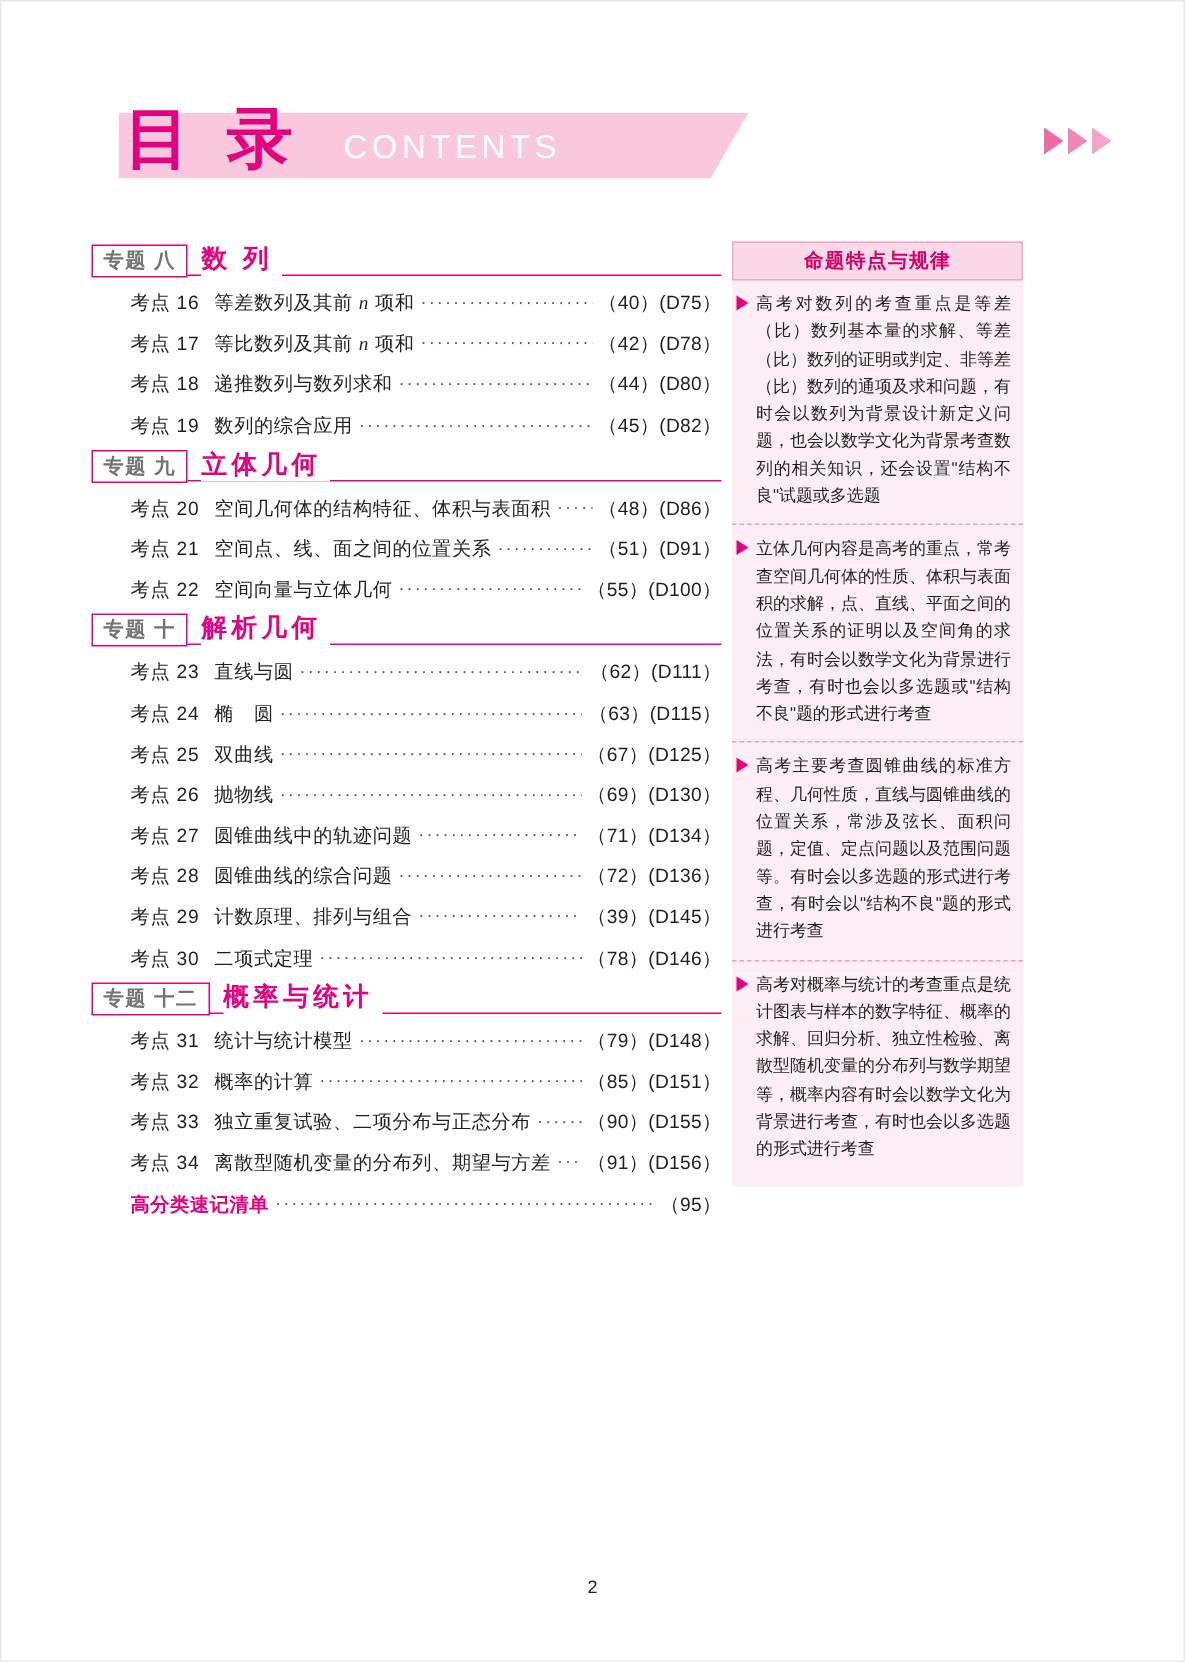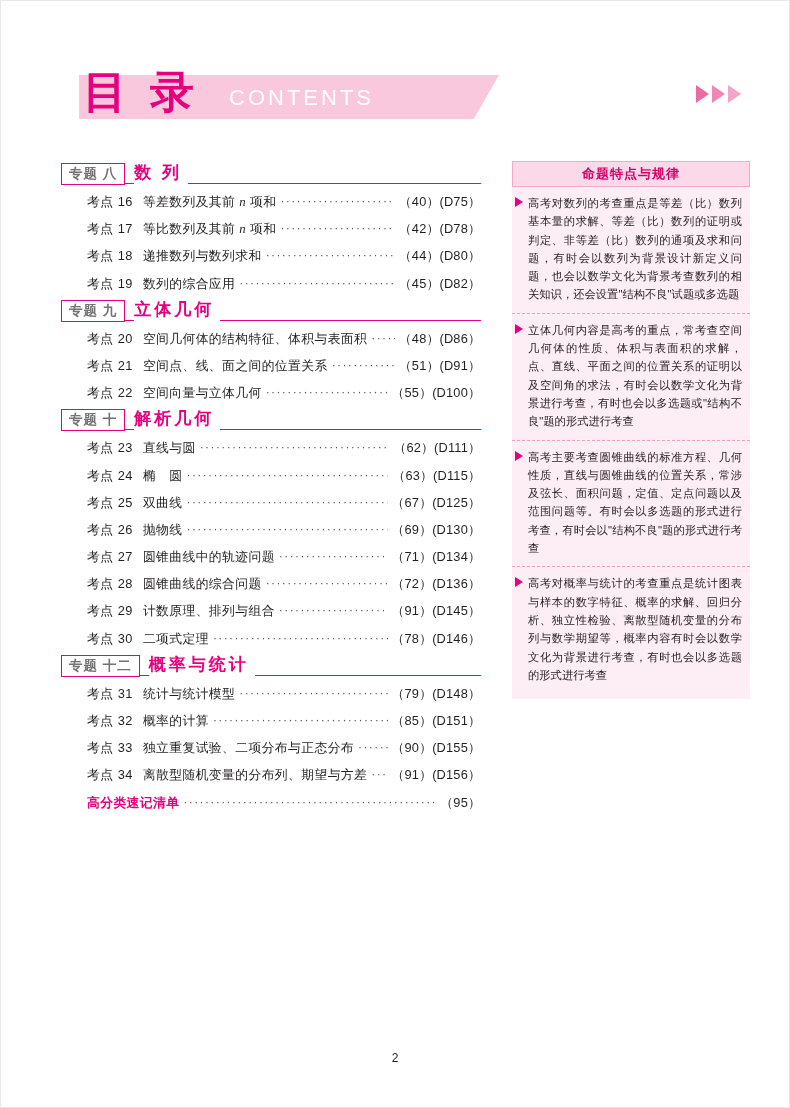--- a/index.html
+++ b/index.html
@@ -28,21 +28,21 @@
     width:420px;height:44px;
     background:#f9c8dd;
     clip-path:polygon(0 0,100% 0,94% 100%,0 100%);
   }
   .header-title{
     position:absolute;left:22px;top:6px;
     font-size:44px;
     font-weight:bold;
     letter-spacing:6px;
     color:#e5007f;
-    font-family:Liberation Serif, serif;
+    font-family:Liberation Sans, sans-serif;
     line-height:1.1;
   }
   .header-sub{
     position:absolute;left:168px;top:22px;
     font-size:22px;
     letter-spacing:3px;
     color:#ffffff;
     font-family:"Liberation Sans",sans-serif;
   }
   .header-arrows{
@@ -60,24 +60,23 @@
 
   
   .toc{
     position:absolute;
     left:60px;top:160px;
     width:420px;
   }
   .side{
     position:absolute;
     left:487px;top:160px;
-    width:238px;
+    width:194px;
     background:#fdeef5;
     padding-bottom:6px;
-    margin-left:24px;
   }
   .side-head{
     background:#fbd9e8;
     border:1px solid #f4a7c8;
     box-sizing:border-box;
     height:26px;
     line-height:24px;
     text-align:center;
     font-size:13px;
     font-weight:bold;
@@ -279,21 +278,21 @@
       <div class="entry">
         <span class="no">考点 28</span>
         <span class="tt">圆锥曲线的综合问题</span>
         <span class="dots">················································································</span>
         <span class="pg">（72）(D136）</span>
       </div>
       <div class="entry">
         <span class="no">考点 29</span>
         <span class="tt">计数原理、排列与组合</span>
         <span class="dots">················································································</span>
-        <span class="pg">（91）(D145）</span>
+        <span class="pg">（39）(D145）</span>
       </div>
       <div class="entry">
         <span class="no">考点 30</span>
         <span class="tt">二项式定理</span>
         <span class="dots">················································································</span>
         <span class="pg">（78）(D146）</span>
       </div>
       <div class="topic"><span class="rule"></span><span class="tag">专题 十二</span><span class="tname">概率与统计</span></div>
       <div class="entry">
         <span class="no">考点 31</span>

